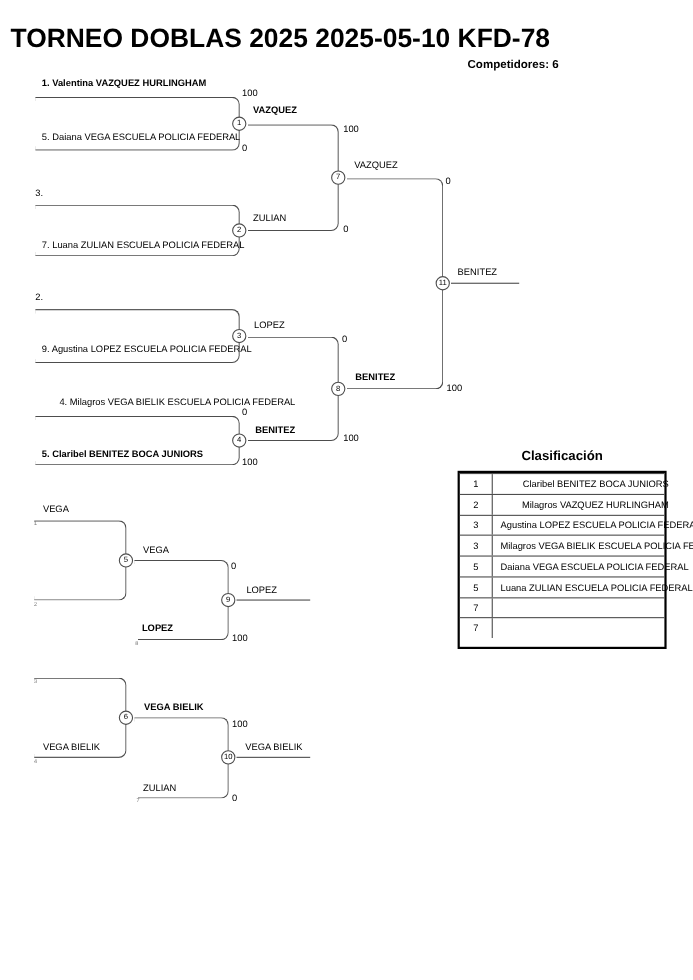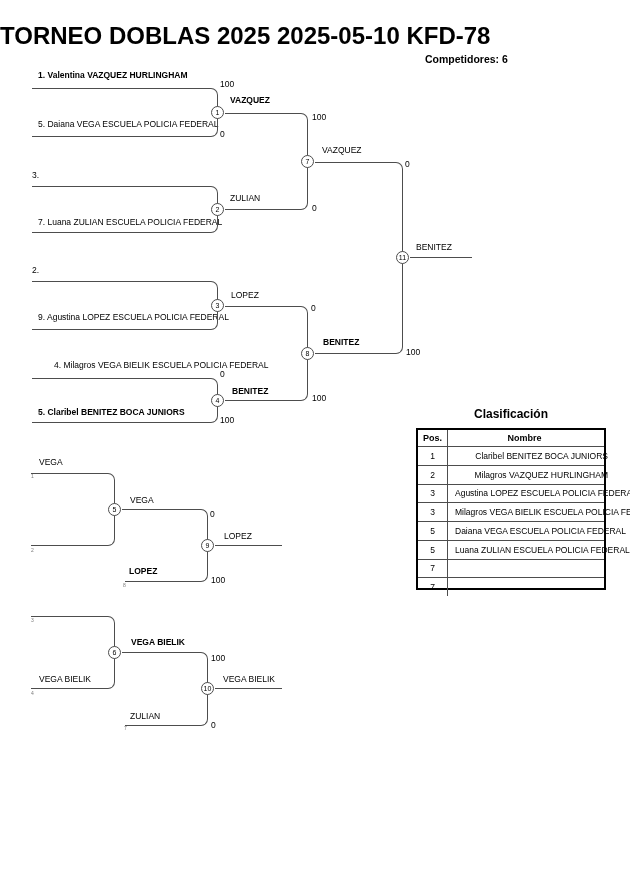--- a/index.html
+++ b/index.html
@@ -17,21 +17,21 @@
   .ct{position:absolute;border-top:1.5px solid #4d4d4d;border-right:1.5px solid #4d4d4d;
       border-radius:0 7px 0 0;box-sizing:border-box;}
   .cb{position:absolute;border-bottom:1.5px solid #4d4d4d;border-right:1.5px solid #4d4d4d;
       border-radius:0 0 7px 0;box-sizing:border-box;}
   .hl{position:absolute;height:0;border-top:1.5px solid #4d4d4d;}
   .circle{
     position:absolute;width:11px;height:11px;border:1.5px solid #4d4d4d;border-radius:50%;
     background:#fff;font-size:7px;display:flex;align-items:center;justify-content:center;
     line-height:1;z-index:5;
   }
-  .page-title{position:absolute;top:22px;left:0;width:500px;text-align:left;
+  .page-title{position:absolute;top:22px;left:0;width:500px;text-align:right;
     font-size:24px;font-weight:bold;white-space:nowrap;}
   .competitors{position:absolute;top:53px;left:425px;width:178px;
     font-size:10.5px;font-weight:bold;}
   
   .cls-title{position:absolute;left:416px;top:407px;width:190px;text-align:center;
     font-size:12px;font-weight:bold;}
   .cls-table{position:absolute;left:416px;top:428px;width:190px;height:162px;
     border:2px solid #000;box-sizing:border-box;background:#fff;}
   .cls-row{display:flex;height:17.75px;border-top:1px solid #4d4d4d;align-items:center;}
   .cls-row.header{height:16px;border-top:none;font-weight:bold;font-size:9px;}
@@ -119,24 +119,20 @@
 <div class="t" style="left:130px;top:712px;">ZULIAN</div>
 <div class="tiny" style="left:124px;top:726px;">7</div>
 <div class="t" style="left:211px;top:654px;">100</div>
 <div class="t" style="left:211px;top:721px;">0</div>
 <div class="circle" style="left:201px;top:682px;">10</div>
 <div class="t" style="left:223px;top:675px;">VEGA BIELIK</div>
 <div class="hl" style="left:215px;top:688px;width:67px;"></div>
 
 <div class="cls-title">Clasificación</div>
 <div class="cls-table">
-  <div class="cls-row header">
-    <div class="cls-pos">Pos.</div>
-    <div class="cls-name">Nombre</div>
-  </div>
   <div class="cls-row">
     <div class="cls-pos">1</div>
     <div class="cls-name">Claribel BENITEZ BOCA JUNIORS</div>
   </div>
   <div class="cls-row">
     <div class="cls-pos">2</div>
     <div class="cls-name">Milagros VAZQUEZ HURLINGHAM</div>
   </div>
   <div class="cls-row">
     <div class="cls-pos">3</div>

